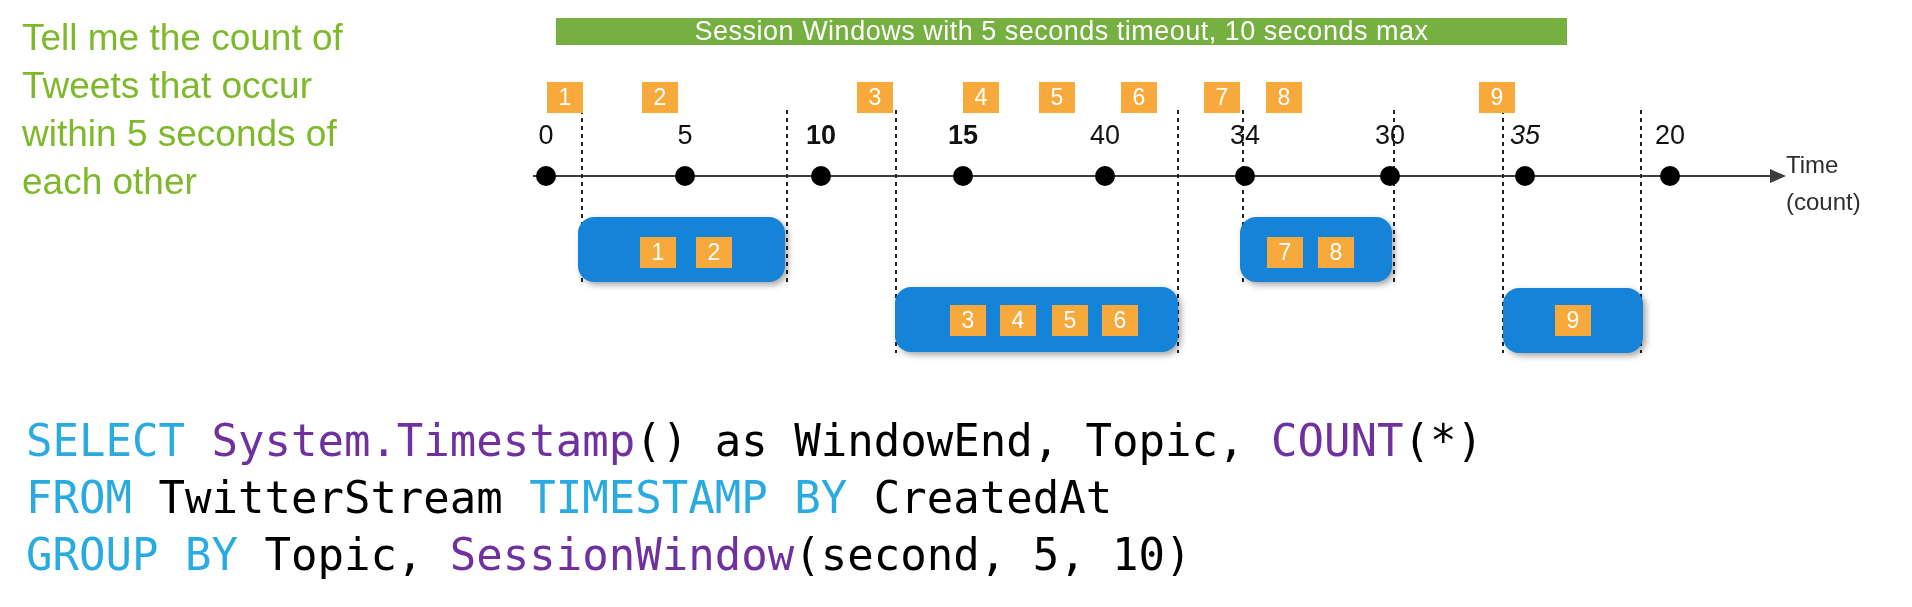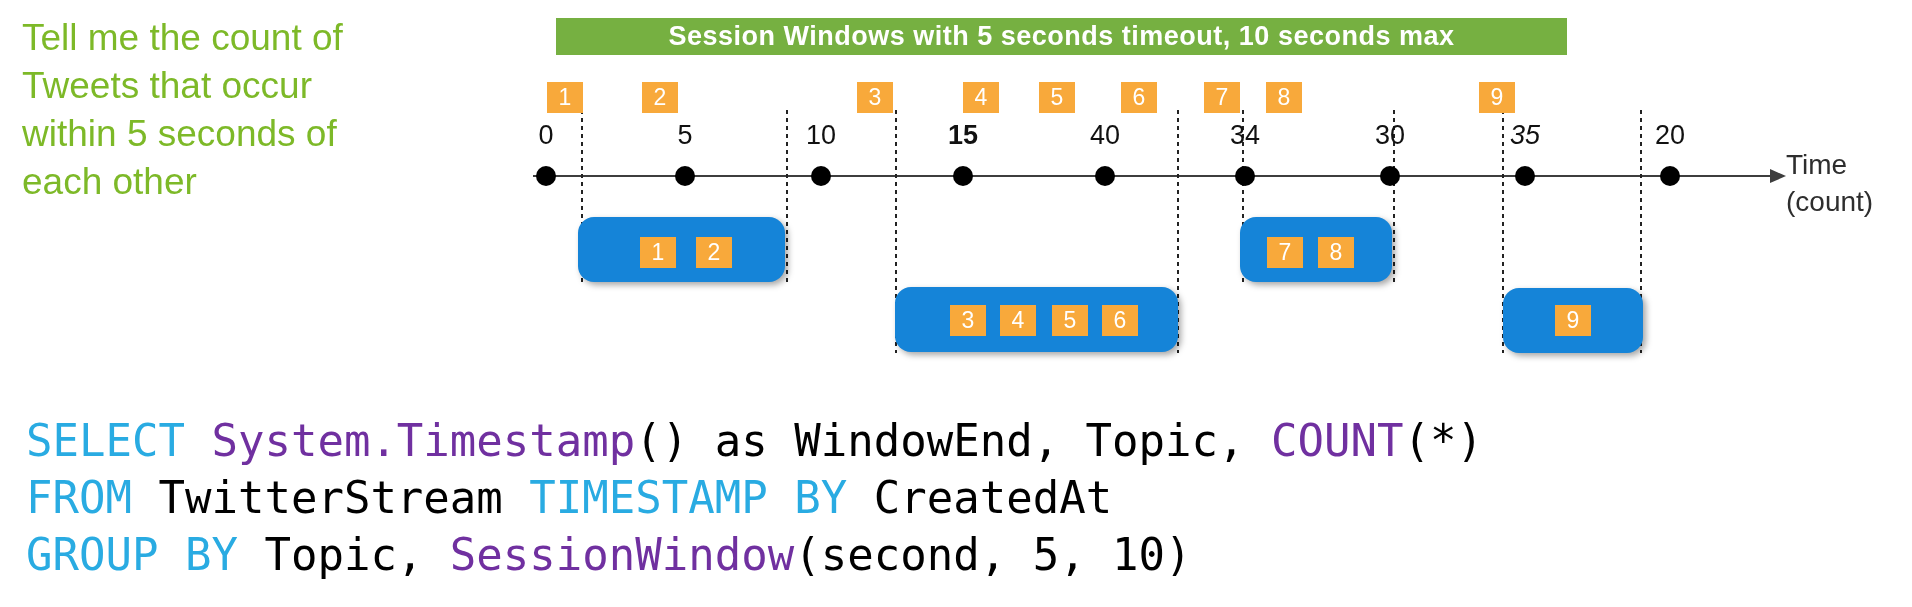--- a/index.html
+++ b/index.html
@@ -3,31 +3,31 @@
 <meta charset="utf-8">
 <style>
   html,body{margin:0;padding:0;background:#fff;}
   .stage{position:relative;width:1912px;height:607px;background:#fff;overflow:hidden;
          font-family:"Liberation Sans",sans-serif;}
   .stage *{box-sizing:border-box;}
 
   .question{position:absolute;left:22px;top:14px;width:362px;
             font-size:37px;line-height:48px;color:var(--q-green);}
 
-  .banner{position:absolute;left:556px;top:18px;width:1011px;height:37px;
-          background:var(--b-green);color:#ffffff;font-size:27px;font-weight:700;
+  .banner{position:absolute;left:556px;top:18px;width:1011px;height:27px;
+          background:var(--b-green);color:#ffffff;font-size:27px;font-weight:400;
           display:flex;align-items:center;justify-content:center;letter-spacing:.5px;}
 
   #timeline{position:absolute;left:0;top:0;width:1912px;height:400px;}
 
   .axis-line{position:absolute;left:533px;top:175px;width:1240px;height:2px;background:#3d3d3d;}
   .axis-arrow{position:absolute;left:1770px;top:169px;width:0;height:0;
               border-left:16px solid #3d3d3d;border-top:7px solid transparent;
               border-bottom:7px solid transparent;}
-  .axis-label{position:absolute;left:1786px;top:146px;font-size:28px;line-height:37px;
+  .axis-label{position:absolute;left:1786px;top:146px;font-size:24px;line-height:37px;
               color:#2e2e2e;}
   .axis-label span{display:block;}
 
   .tick-label{position:absolute;top:120px;width:60px;text-align:center;
               font-size:27px;color:#111;z-index:2;}
   .dot{position:absolute;top:166px;width:20px;height:20px;border-radius:50%;
        background:#000;z-index:2;}
 
   .event{position:absolute;top:82px;width:36px;height:31px;background:var(--orange);
          color:#fff;font-size:23px;display:flex;align-items:center;justify-content:center;
@@ -67,21 +67,21 @@
       <div class="boundary" style="left: 895px; height: 243px;"></div>
       <div class="boundary" style="left: 1177px; height: 243px;"></div>
       <div class="boundary" style="left: 1242px; height: 173px;"></div>
       <div class="boundary" style="left: 1393px; height: 173px;"></div>
       <div class="boundary" style="left: 1502px; height: 243px;"></div>
       <div class="boundary" style="left: 1640px; height: 243px;"></div>
       <div class="tick-label" style="left: 516px;">0</div>
       <div class="dot" style="left: 536px;"></div>
       <div class="tick-label" style="left: 655px;">5</div>
       <div class="dot" style="left: 675px;"></div>
-      <div class="tick-label" style="left: 791px;">10</div>
+      <div class="tick-label" style="left: 791px; font-weight: bold;">10</div>
       <div class="dot" style="left: 811px;"></div>
       <div class="tick-label" style="left: 933px; font-weight: bold;">15</div>
       <div class="dot" style="left: 953px;"></div>
       <div class="tick-label" style="left: 1075px;">40</div>
       <div class="dot" style="left: 1095px;"></div>
       <div class="tick-label" style="left: 1215px;">34</div>
       <div class="dot" style="left: 1235px;"></div>
       <div class="tick-label" style="left: 1360px;">30</div>
       <div class="dot" style="left: 1380px;"></div>
       <div class="tick-label" style="left: 1495px; font-style: italic;">35</div>

